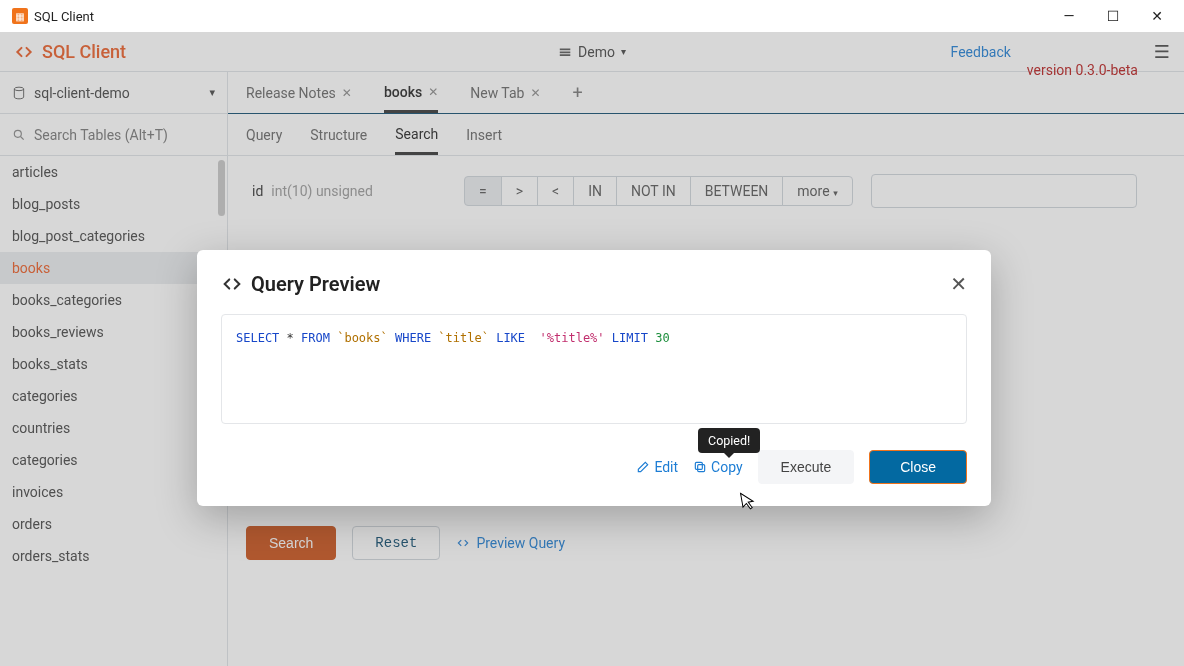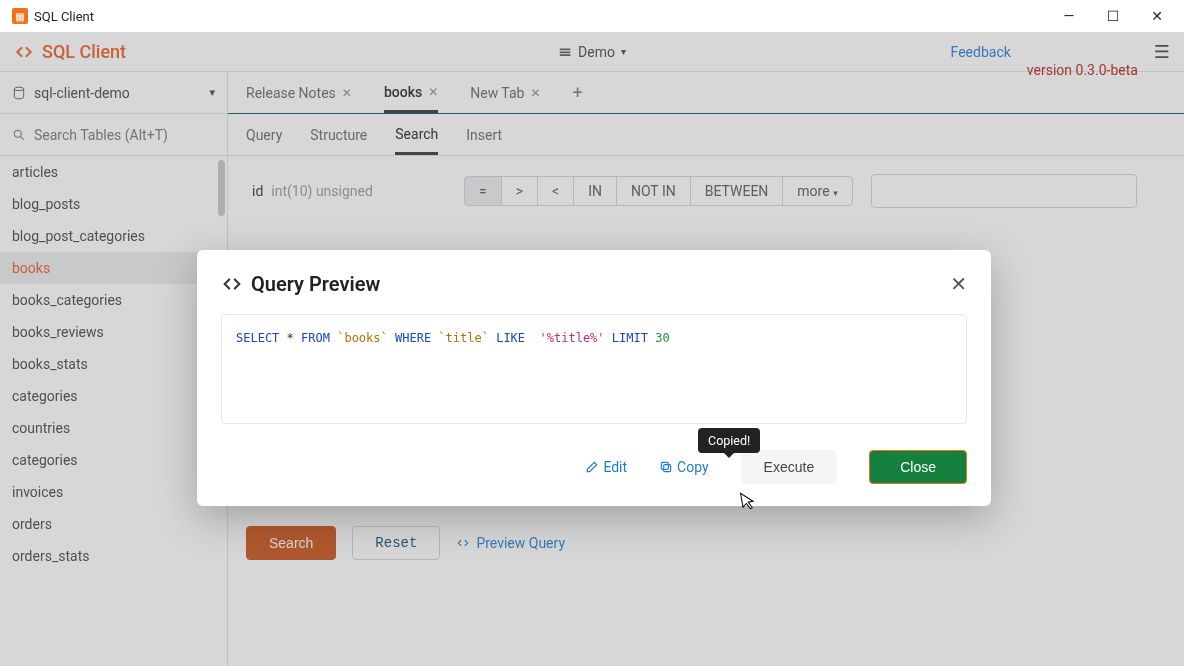--- a/index.html
+++ b/index.html
@@ -77,24 +77,24 @@
   .modal { position:absolute; left:197px; top:218px; width:794px; background:#fff; border-radius:6px; box-shadow:0 12px 40px rgba(0,0,0,0.25); padding:22px 24px; }
   .modal-header { display:flex; align-items:center; justify-content:space-between;gap:24px; }
   .modal-title-wrap { display:flex; align-items:center; gap:8px;}
   .modal-title { font-size:20px; font-weight:600; color:#222;}
   .modal-close { font-size:20px; color:#555; cursor:pointer;}
   .code-box { margin-top:18px; border:1px solid #e4e6e9; border-radius:4px; padding:16px 14px; min-height:110px; font-family: "Consolas","Menlo",monospace; font-size:12px; white-space:pre; }
   .tk-kw { color:#1747c9; }
   .tk-id { color:#b07000; }
   .tk-str { color:#c22f6e; }
   .tk-num { color:#1d8f3d; }
-  .modal-footer { display:flex; justify-content:flex-end; align-items:center; gap:32px; margin-top:26px;}
+  .modal-footer { display:flex; justify-content:flex-end; align-items:center; gap:15px; margin-top:26px;}
   .link-btn { color:#1d7dd4; display:flex; align-items:center; gap:4px; cursor:pointer;}
   .btn-light { background:#f4f5f7; color:#444; border:1px solid #f4f5f7;}
-  .btn-orange { background:#15803d; color:#fff; border:1px solid #f0731b; padding:8px 30px;}
+  .btn-orange { background:#0369a1; color:#fff; border:1px solid #f0731b; padding:8px 30px;}
   
   .tooltip { position:absolute; background:#222; color:#fff; font-size:12.5px; padding:5px 10px; border-radius:4px; top:396px; left:698px;}
   .tooltip:after { content:""; position:absolute; bottom:-5px; left:50%; transform:translateX(-50%); border:5px solid transparent; border-top-color:#222; border-bottom:none;}
   
   .cursor { position:absolute; top:459px; left:741px; font-size:16px; color:#000; pointer-events:none; transform:rotate(-10deg);}
   
   svg { display:block; }
 </style>
 </head>
 <body>

